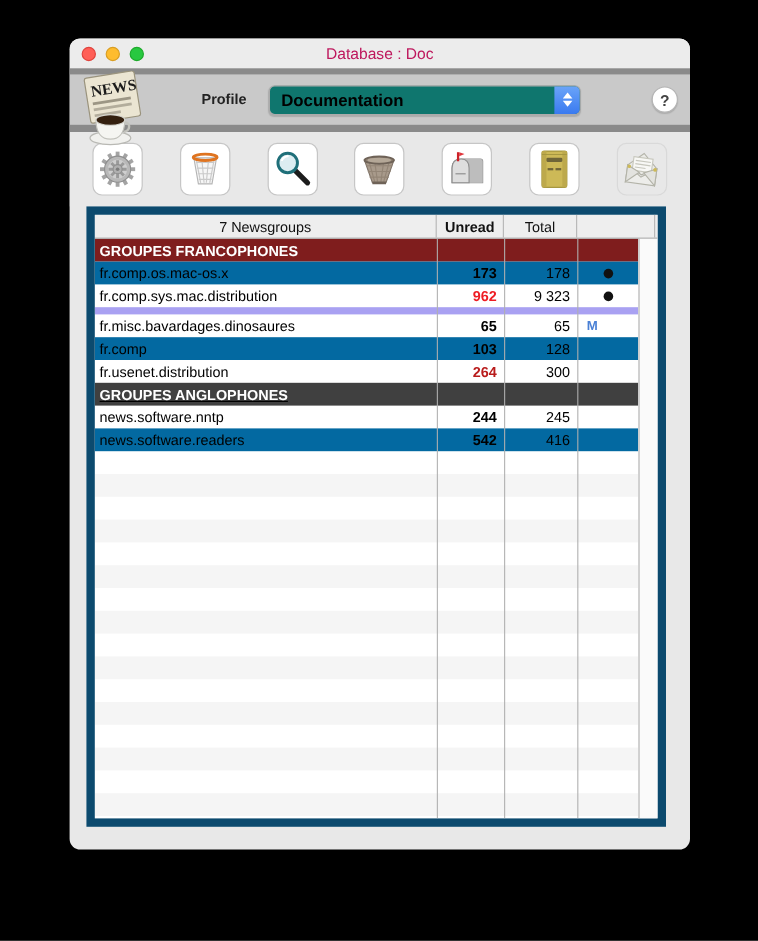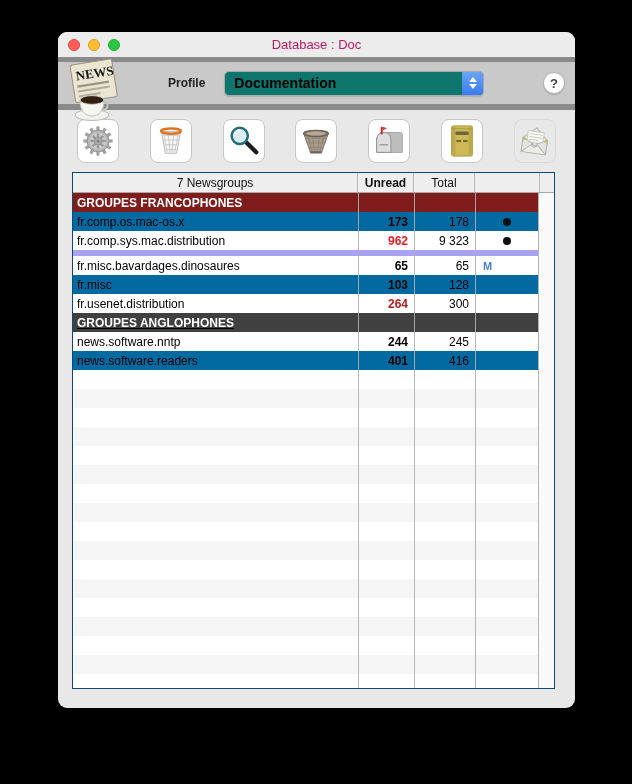--- a/index.html
+++ b/index.html
@@ -82,21 +82,21 @@
     width: 42px; height: 44px; background: #fff;
     border: 1px solid #c6c6c6; border-radius: 8px;
     display: flex; align-items: center; justify-content: center;
   }
   .tool-btn.disabled { background: transparent; border-color: #d9d9d9; }
   .tool-btn svg { display: block; }
 
   
   .table {
     margin-left: 14px; width: 483px; height: 517px;
-    border: 1px solid #0c4a6e; background: #fff;
+    border: 7px solid #0c4a6e; background: #fff;
     position: relative; overflow: hidden;
   }
   .thead {
     height: 20px; background: #eee; border-bottom: 1px solid #a8a8a8;
     display: grid; grid-template-columns: 285px 56px 61px 65px 1fr;
     font-size: 12px; color: #111;
   }
   .thead .hc {
     display: flex; align-items: center; justify-content: center;
     border-right: 1px solid #b9b9b9; overflow: hidden; white-space: nowrap;
@@ -316,21 +316,21 @@
         <div class="divider-row" style="background: rgb(169, 161, 242);"></div>
         <div class="row group-row">
           <div class="cell name">fr.misc.bavardages.dinosaures</div>
           <div class="cell num unread">65</div>
           <div class="cell num">65</div>
           <div class="cell status left">
             <span class="m-flag" style="color: rgb(74, 128, 213);">M</span>
           </div>
         </div>
         <div class="row group-row shade">
-          <div class="cell name">fr.misc</div>
+          <div class="cell name">fr.comp</div>
           <div class="cell num unread">103</div>
           <div class="cell num">128</div>
           <div class="cell status"></div>
         </div>
         <div class="row group-row">
           <div class="cell name">fr.usenet.distribution</div>
           <div class="cell num unread" style="color: #b91c1c;">264</div>
           <div class="cell num">300</div>
           <div class="cell status"></div>
         </div>
@@ -338,21 +338,21 @@
           <span class="section-label">GROUPES ANGLOPHONES</span>
         </div>
         <div class="row group-row">
           <div class="cell name">news.software.nntp</div>
           <div class="cell num unread">244</div>
           <div class="cell num">245</div>
           <div class="cell status"></div>
         </div>
         <div class="row group-row shade">
           <div class="cell name">news.software.readers</div>
-          <div class="cell num unread">401</div>
+          <div class="cell num unread">542</div>
           <div class="cell num">416</div>
           <div class="cell status"></div>
         </div>
         <div class="row"></div>
         <div class="row filler-shade"></div>
         <div class="row"></div>
         <div class="row filler-shade"></div>
         <div class="row"></div>
         <div class="row filler-shade"></div>
         <div class="row"></div>

